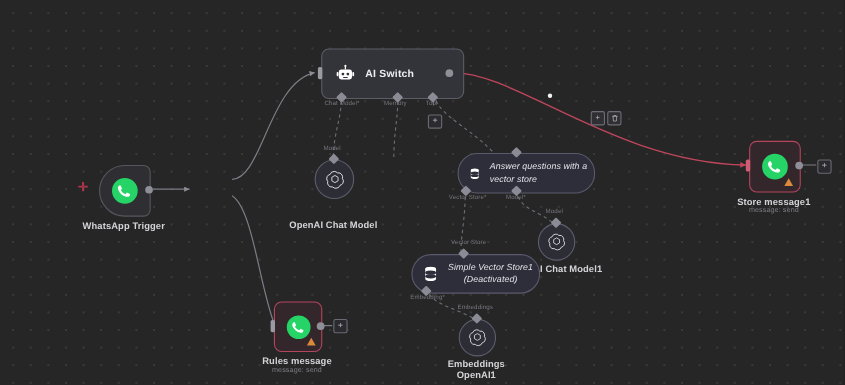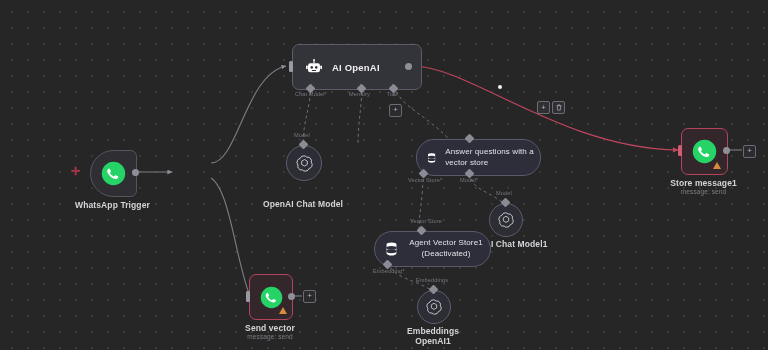--- a/index.html
+++ b/index.html
@@ -95,20 +95,21 @@
     display: flex;
     align-items: center;
     padding-left: 10px;
     gap: 9px;
   }
   .pill-label {
     color: #e2e2e8;
     font-size: 8px;
     line-height: 1.35;
     letter-spacing: .1px;
+    font-style: italic;
   }
   .pill-label .deact { display: block; }
 
   
   .port {
     position: absolute;
     width: 7px;
     height: 7px;
     border-radius: 50%;
     background: #8f8f99;
@@ -256,21 +257,21 @@
       <svg class="icon" width="18" height="18" viewBox="0 0 24 24">
         <rect x="4" y="7" width="16" height="12" rx="3" fill="#ffffff"></rect>
         <circle cx="9" cy="12.5" r="1.7" fill="#33333a"></circle>
         <circle cx="15" cy="12.5" r="1.7" fill="#33333a"></circle>
         <rect x="9" y="16" width="6" height="1.3" rx=".6" fill="#33333a"></rect>
         <path d="M12 3.2v3.6" stroke="#ffffff" stroke-width="1.5"></path>
         <circle cx="12" cy="2.6" r="1.3" fill="#ffffff"></circle>
         <rect x="1.4" y="10" width="2.2" height="5" rx="1.1" fill="#ffffff"></rect>
         <rect x="20.4" y="10" width="2.2" height="5" rx="1.1" fill="#ffffff"></rect>
       </svg>
-      <span style="color:#ededf2;font-size:9.5px;font-weight:bold;letter-spacing:.2px">AI OpenAI</span>
+      <span style="color:#ededf2;font-size:9.5px;font-weight:bold;letter-spacing:.2px">AI Switch</span>
     </div>
     <div class="port in" style="left:-3px;top:17px"></div>
     <div class="port out" style="left:113px;top:19px"></div>
 
     <div class="port sub" style="left:15px;top:41px"></div>
     <div class="port sub" style="left:66px;top:41px"></div>
     <div class="port sub" style="left:98px;top:41px"></div>
 
     <div class="port-label" style="left:3px;top:47px">Chat Model*</div>
     <div class="port-label" style="left:57px;top:47px">Memory</div>
@@ -328,21 +329,21 @@
     <div class="pill" style="width:105px;height:34px">
       <svg class="icon" width="13" height="14" viewBox="0 0 18 20">
         <ellipse cx="9" cy="3.4" rx="7" ry="2.7" fill="#ffffff"></ellipse>
         <path d="M2 3.4v4.2c0 1.5 3.13 2.7 7 2.7s7-1.2 7-2.7V3.4" fill="#ffffff"></path>
         <path d="M2 8.4v4.2c0 1.5 3.13 2.7 7 2.7s7-1.2 7-2.7V8.4" fill="#ffffff"></path>
         <path d="M2 13.2v3.4c0 1.5 3.13 2.7 7 2.7s7-1.2 7-2.7v-3.4" fill="#ffffff"></path>
         <ellipse cx="9" cy="8.4" rx="7" ry="2.7" fill="#2e2e3a"></ellipse>
         <ellipse cx="9" cy="13.2" rx="7" ry="2.7" fill="#2e2e3a"></ellipse>
       </svg>
       <span class="pill-label" style="text-align:center;width:78px">
-        <span>Agent Vector Store1</span>
+        <span>Simple Vector Store1</span>
         <span class="deact">(Deactivated)</span>
       </span>
     </div>
     <div class="port sub" style="left:44px;top:-4px"></div>
     <div class="port sub" style="left:10px;top:30px"></div>
     <div class="port-label" style="left:36px;top:-13px">Vector Store</div>
     <div class="port-label" style="left:-1px;top:37px">Embedding*</div>
   </div>
 
   <div class="node" style="left:417px;top:290px;width:32px;height:32px">
@@ -361,21 +362,21 @@
   <div class="node" style="left:249px;top:274px;width:42px;height:44px">
     <div class="box error" style="width:42px;height:44px">
       <svg class="icon" width="23" height="23" viewBox="0 0 32 32">
         <circle cx="16" cy="16" r="15" fill="#25D366"></circle>
         <path d="M10.6 9.8c.35 0 .6.02.86.6.3.7 1.02 2.45 1.1 2.63.1.2.16.42.03.67-.12.25-.2.37-.37.58-.18.2-.37.45-.53.6-.18.18-.36.37-.16.72.2.34.9 1.48 1.94 2.4 1.33 1.18 2.45 1.55 2.8 1.73.35.17.56.14.77-.08.2-.23.88-1.03 1.12-1.38.24-.35.47-.3.8-.18.32.12 2.04.96 2.4 1.14.34.17.58.26.66.4.08.15.08.85-.2 1.66-.28.82-1.66 1.6-2.3 1.66-.64.06-1.25.3-4.2-.9-3.56-1.44-5.8-5.1-5.98-5.34-.17-.24-1.4-1.88-1.4-3.6 0-1.7.9-2.54 1.22-2.9.32-.34.7-.43.93-.43z" fill="#fff"></path>
       </svg>
     </div>
     <div class="port in" style="left:-3px;top:17px"></div>
     <div class="port out" style="left:39px;top:19px"></div>
     <div class="warn-tri" style="left:30px;top:33px"></div>
-    <div class="caption" style="top:49px">Send vector</div>
+    <div class="caption" style="top:49px">Rules message</div>
     <div class="caption subcaption" style="top:59px">message: send</div>
   </div>
   <div class="plusbtn" style="left:303px;top:290px">
     <span>+</span>
   </div>
 
   <div class="node" style="left:681px;top:128px;width:45px;height:45px">
     <div class="box error" style="width:45px;height:45px">
       <svg class="icon" width="25" height="25" viewBox="0 0 32 32">
         <circle cx="16" cy="16" r="15" fill="#25D366"></circle>

